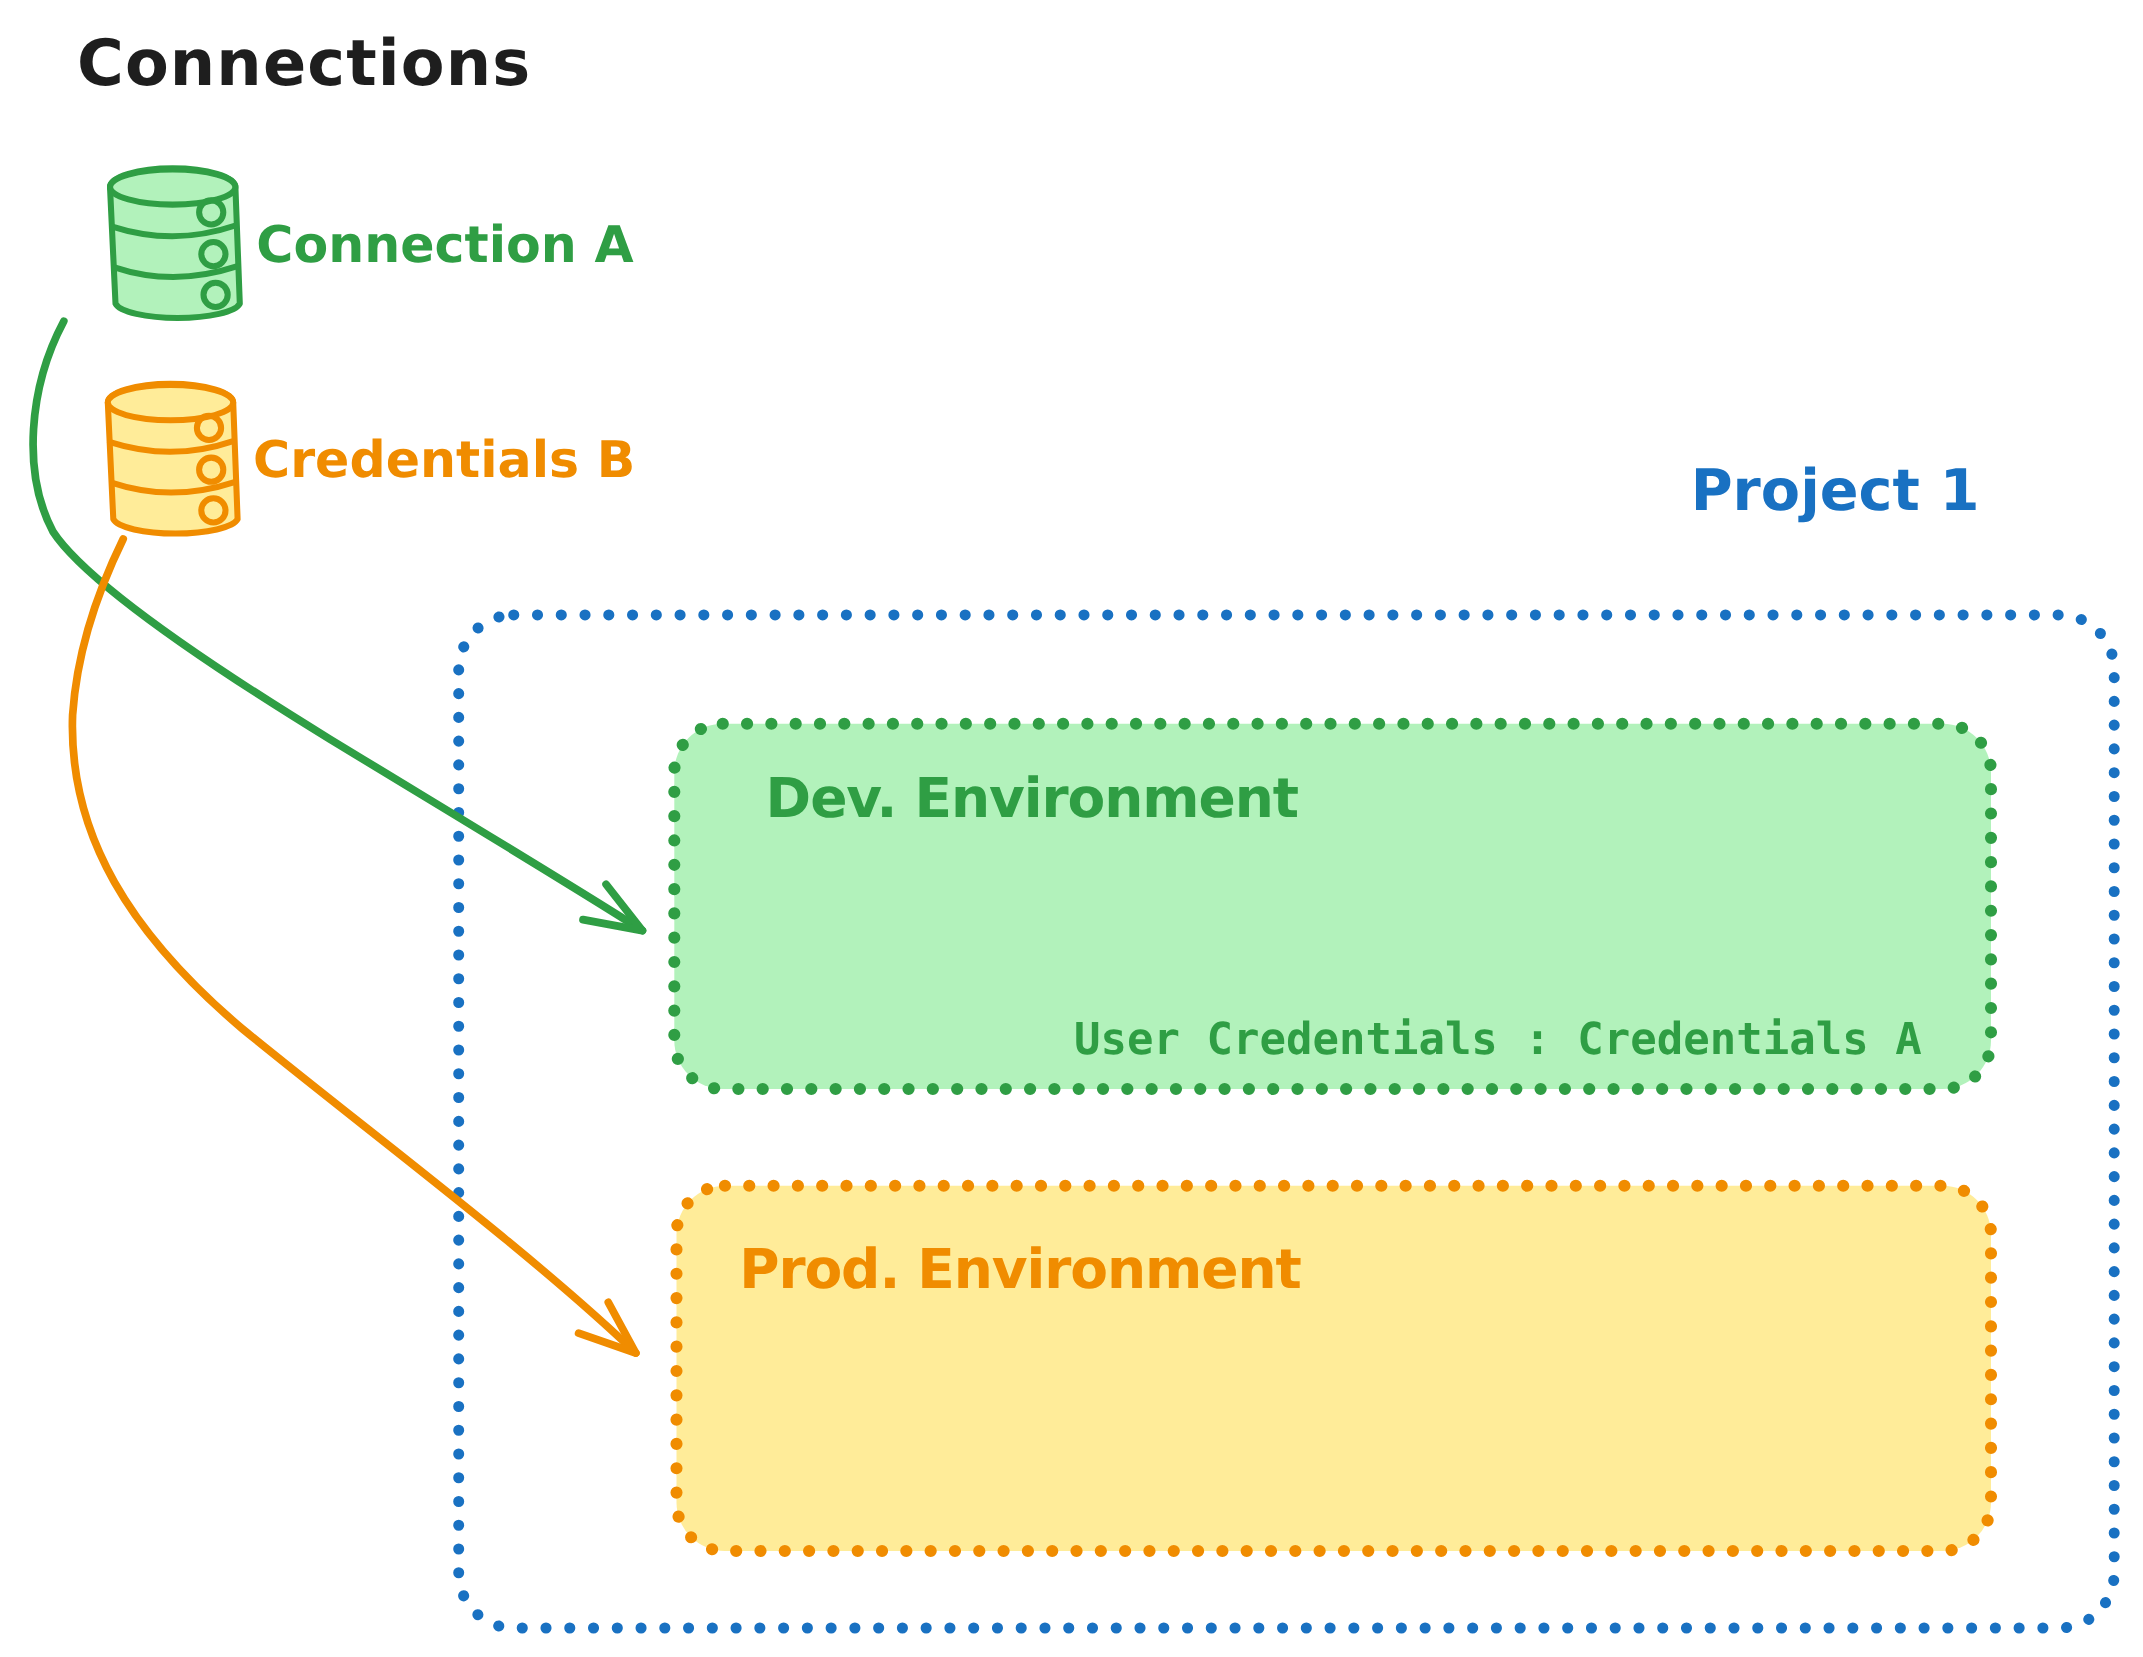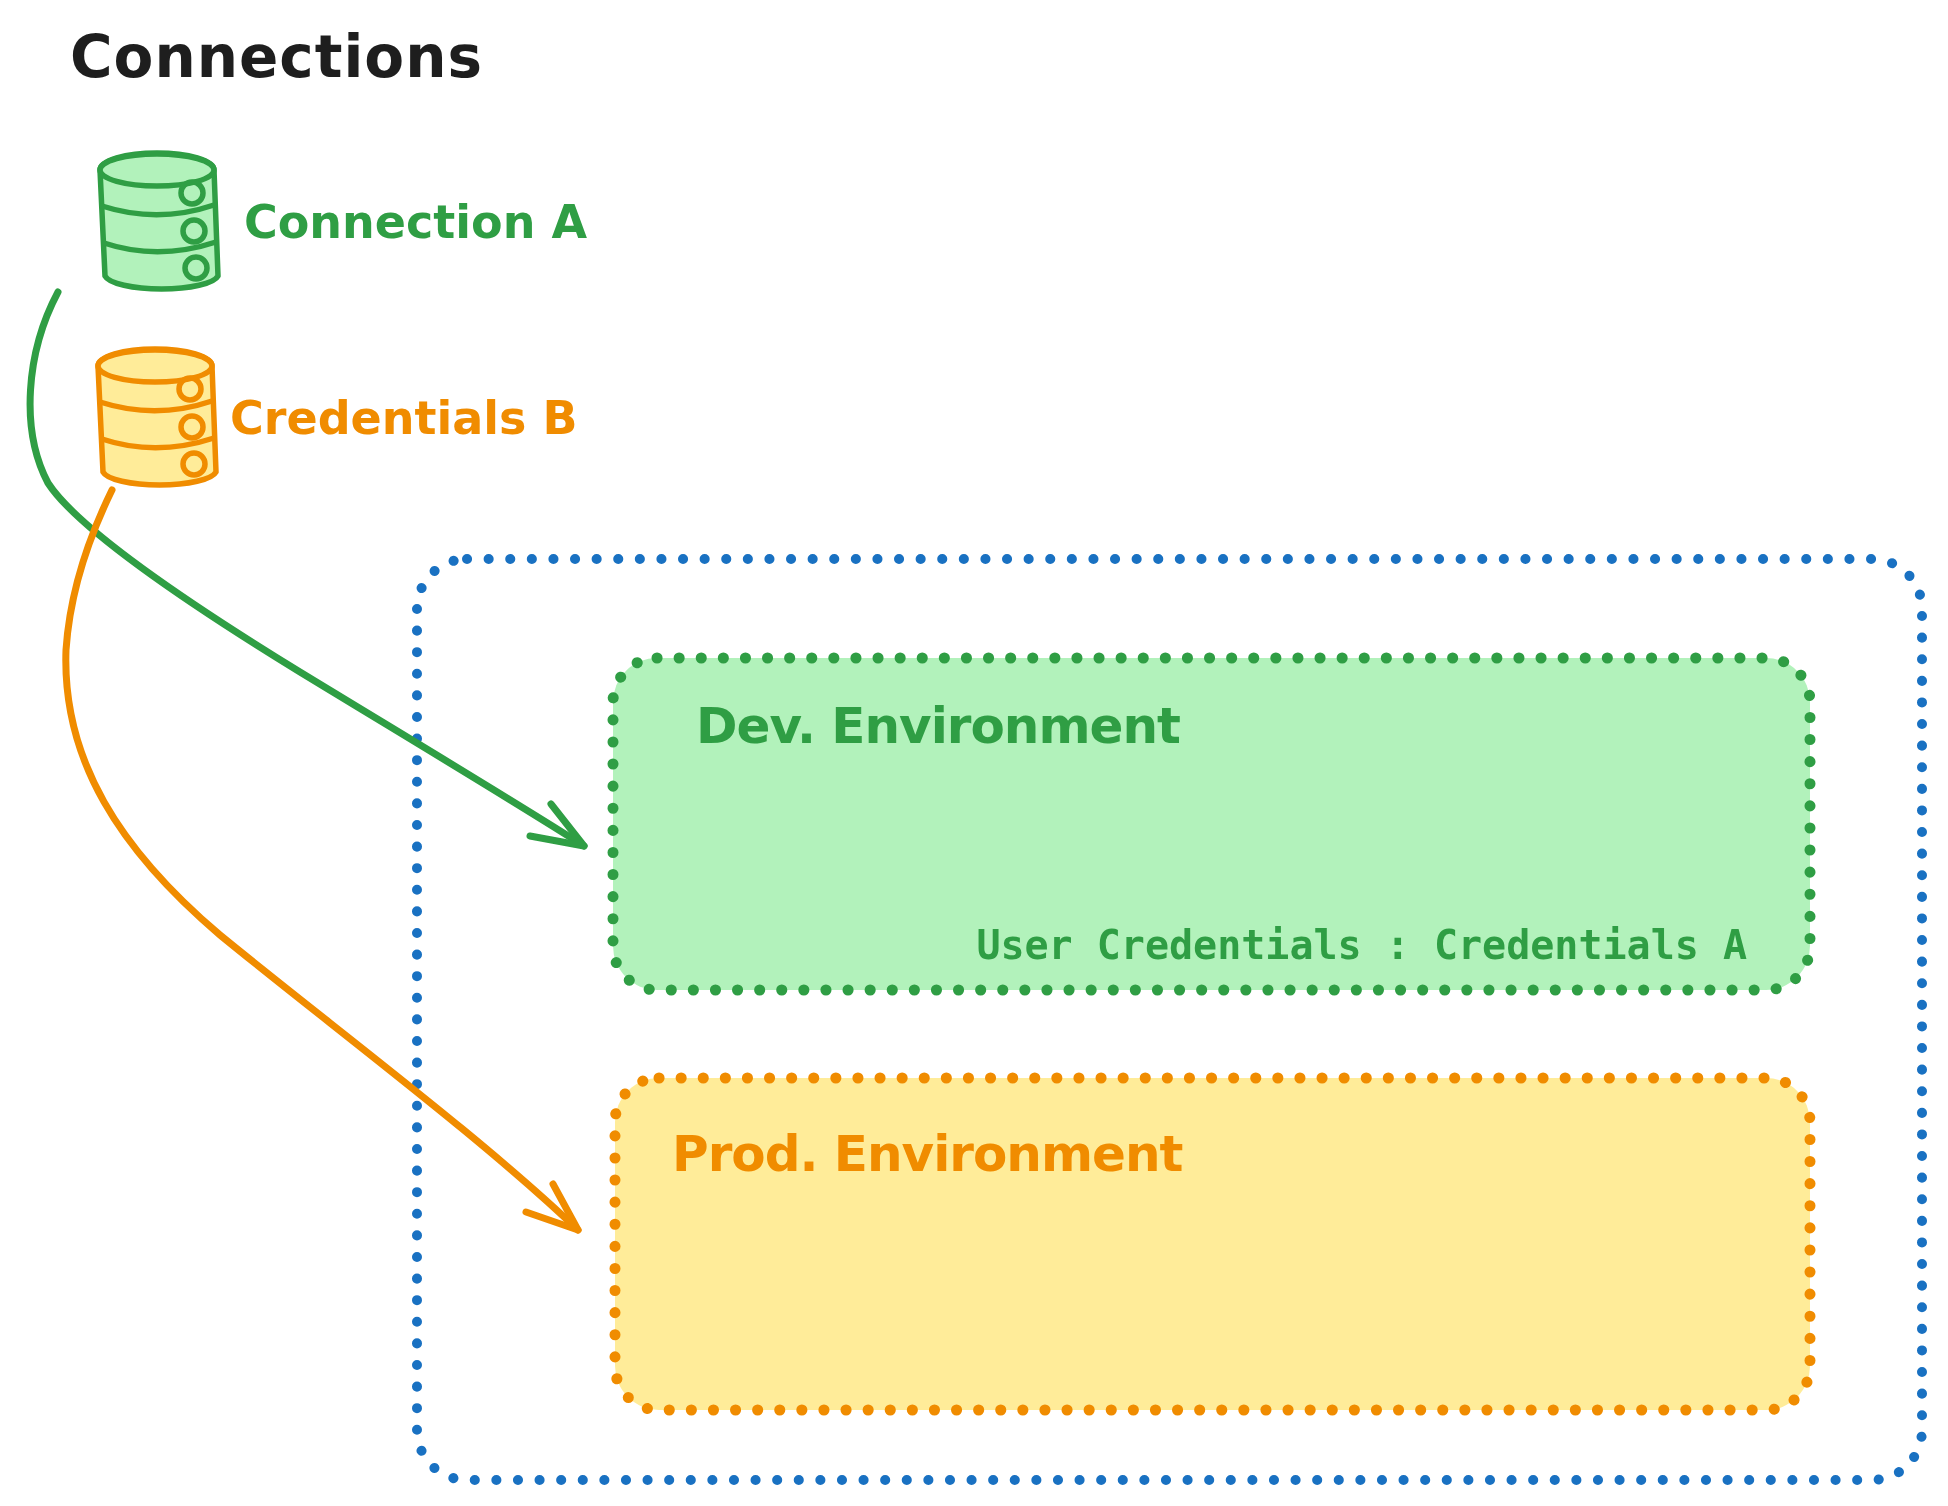--- a/index.html
+++ b/index.html
@@ -26,21 +26,21 @@
     stroke-dasharray:0.1 22;stroke-linecap:round;}
   .green-stroke{fill:none;stroke:var(--green);stroke-width:7;stroke-linecap:round;stroke-linejoin:round;}
   .orange-stroke{fill:none;stroke:var(--orange);stroke-width:7;stroke-linecap:round;stroke-linejoin:round;}
   .db-green-body{fill:var(--green-fill);stroke:var(--green);stroke-width:5.5;stroke-linecap:round;stroke-linejoin:round;}
   .db-green-line{fill:none;stroke:var(--green);stroke-width:5.5;stroke-linecap:round;}
   .db-orange-body{fill:var(--orange-fill);stroke:var(--orange);stroke-width:5.5;stroke-linecap:round;stroke-linejoin:round;}
   .db-orange-line{fill:none;stroke:var(--orange);stroke-width:5.5;stroke-linecap:round;}
 
   .label{position:absolute;line-height:1.15;white-space:nowrap;font-weight:bold;}
   .title{left:70px;top:24px;font-size:58px;color:var(--ink);letter-spacing:1px;}
-  .conn-a{left:244px;top:196px;font-size:46px;color:var(--green);}
+  .conn-a{left:233px;top:196px;font-size:46px;color:var(--green);}
   .conn-b{left:230px;top:392px;font-size:46px;color:var(--orange);}
   .project{left:1537px;top:418px;font-size:52px;color:var(--blue);}
   .env-dev-title{left:696px;top:698px;font-size:50px;color:var(--green);letter-spacing:-1px;}
   .env-prod-title{left:672px;top:1126px;font-size:50px;color:var(--orange);letter-spacing:-1px;text-align:right;}
   .creds{position:absolute;right:185px;white-space:nowrap;
     font-family:"DejaVu Sans Mono","Liberation Mono",monospace;
     font-size:40px;font-weight:bold;}
   .creds-a{top:922px;color:var(--green);}
   .creds-b{top:1326px;color:var(--orange);}
 </style>
@@ -87,20 +87,21 @@
       <circle class="db-orange-line" cx="104" cy="120" r="11"></circle>
     </g>
   </svg>
 
   <div class="label title">Connections</div>
 
   <div class="label conn-a">Connection A</div>
 
   <div class="label conn-b">Credentials B</div>
 
+  <div class="label project">Project 1</div>
 
   <div class="label env-dev-title">Dev. Environment</div>
 
   <div class="creds creds-a">User Credentials : Credentials A</div>
 
   <div class="label env-prod-title">Prod. Environment</div>
 
 
 </div>
 

